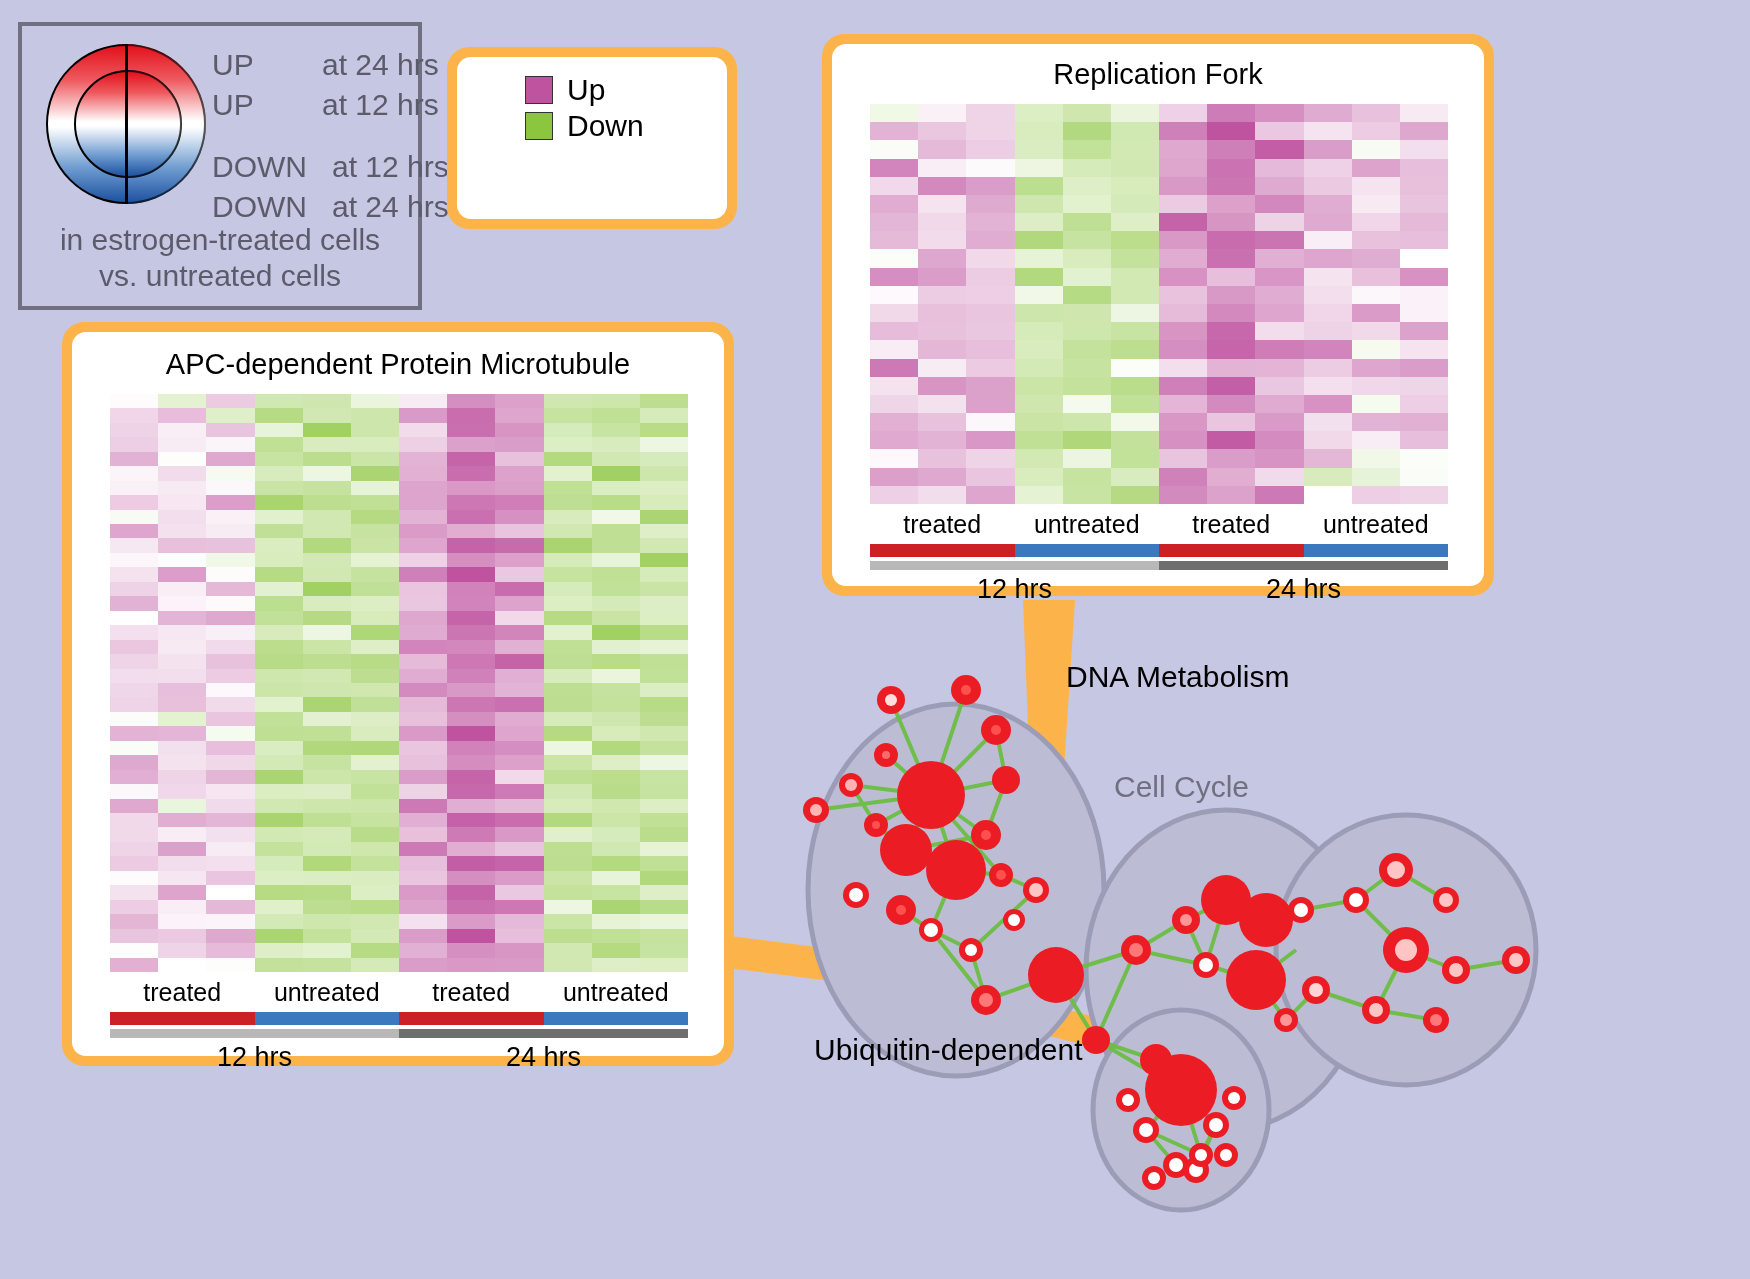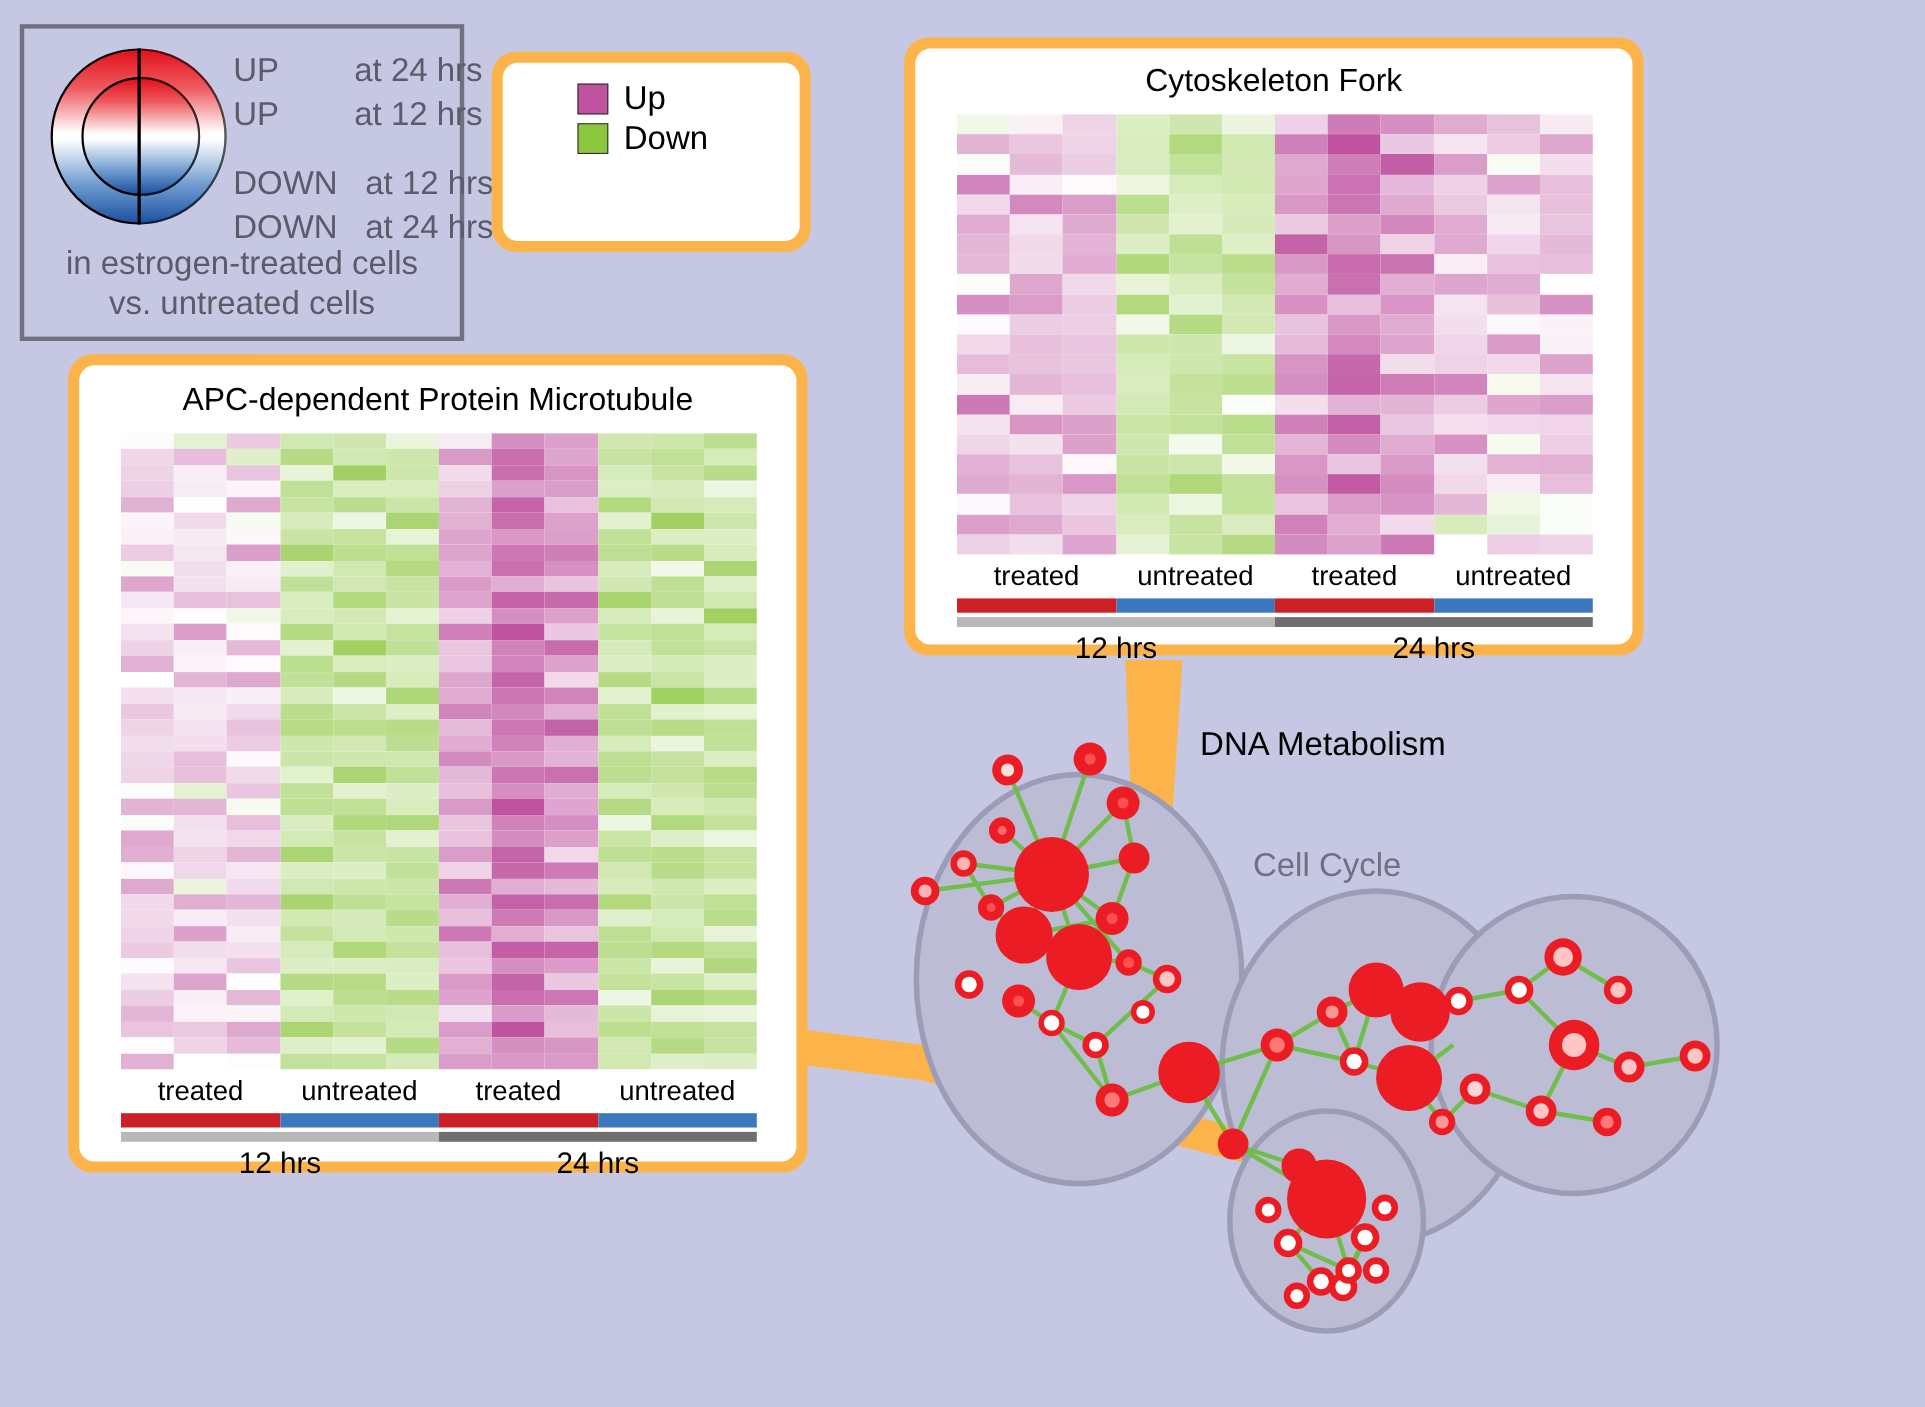--- a/index.html
+++ b/index.html
@@ -82,21 +82,21 @@
 
   .axis-labels{position:absolute;display:flex;}
   .axis-labels span{flex:1;text-align:center;font-size:25px;color:#000;}
 
   .bar-row{position:absolute;display:flex;height:13px;}
   .bar-row div{flex:1;}
   .time-row{position:absolute;display:flex;}
   .time-row span{flex:1;text-align:center;font-size:27px;color:#000;}
 
   
-  #network{left:781px;top:620px;width:960px;height:659px;}
+  #network{left:756px;top:620px;width:960px;height:659px;}
   .cluster-label{position:absolute;font-size:30px;white-space:nowrap;}
 
   
   .arrow-svg{position:absolute;left:0;top:0;pointer-events:none;}
 </style>
 </head>
 <body>
 
 <div class="abs" id="circle-key">
   <div class="circles">
@@ -135,21 +135,21 @@
 
 <svg class="arrow-svg" width="1750" height="1279">
 
   <polygon points="1023,600 1075,600 1060,830 1080,826 1045,875 1010,828 1032,826" fill="#fcb44a"></polygon>
 
   <polygon points="730,936 840,950 1190,1042 1192,1020 1245,1060 1188,1096 1190,1072 838,982 728,968" fill="#fcb44a"></polygon>
 </svg>
 
 <div class="abs orange-panel" id="repfork-panel">
   <div class="inner">
-    <h2 class="panel-title">Cytoskeleton Fork</h2>
+    <h2 class="panel-title">Replication Fork</h2>
     <div class="heatmap" id="hm-rep" style="left: 38px; top: 60px; width: 578px; height: 400px; grid-template-columns: repeat(12, 1fr); grid-template-rows: repeat(22, 1fr);">
         <div class="hm-cell" style="background: rgb(240, 248, 230);"></div>
         <div class="hm-cell" style="background: rgb(250, 241, 247);"></div>
         <div class="hm-cell" style="background: rgb(239, 211, 231);"></div>
         <div class="hm-cell" style="background: rgb(220, 238, 196);"></div>
         <div class="hm-cell" style="background: rgb(207, 231, 175);"></div>
         <div class="hm-cell" style="background: rgb(235, 245, 222);"></div>
         <div class="hm-cell" style="background: rgb(238, 209, 230);"></div>
         <div class="hm-cell" style="background: rgb(206, 124, 183);"></div>
         <div class="hm-cell" style="background: rgb(213, 143, 193);"></div>
@@ -1054,14 +1054,15 @@
       <circle cx="470" cy="535" r="12" fill="#ec1c24"></circle>
         <circle cx="470" cy="535" r="6" fill="#ffffff"></circle>
       <circle cx="398" cy="558" r="12" fill="#ec1c24"></circle>
         <circle cx="398" cy="558" r="6" fill="#ffffff"></circle>
     </g>
   </svg>
 
   <span class="cluster-label" style="left:310px;top:40px;color:#000;">DNA Metabolism</span>
   <span class="cluster-label" style="left:358px;top:150px;color:#6f7182;">Cell Cycle</span>
   <div class="cluster-label" style="left:58px;top:410px;color:#000;line-height:40px;">
+    <div>Ubiquitin-dependent</div>
   </div>
 </div>
 
 </body></html>

